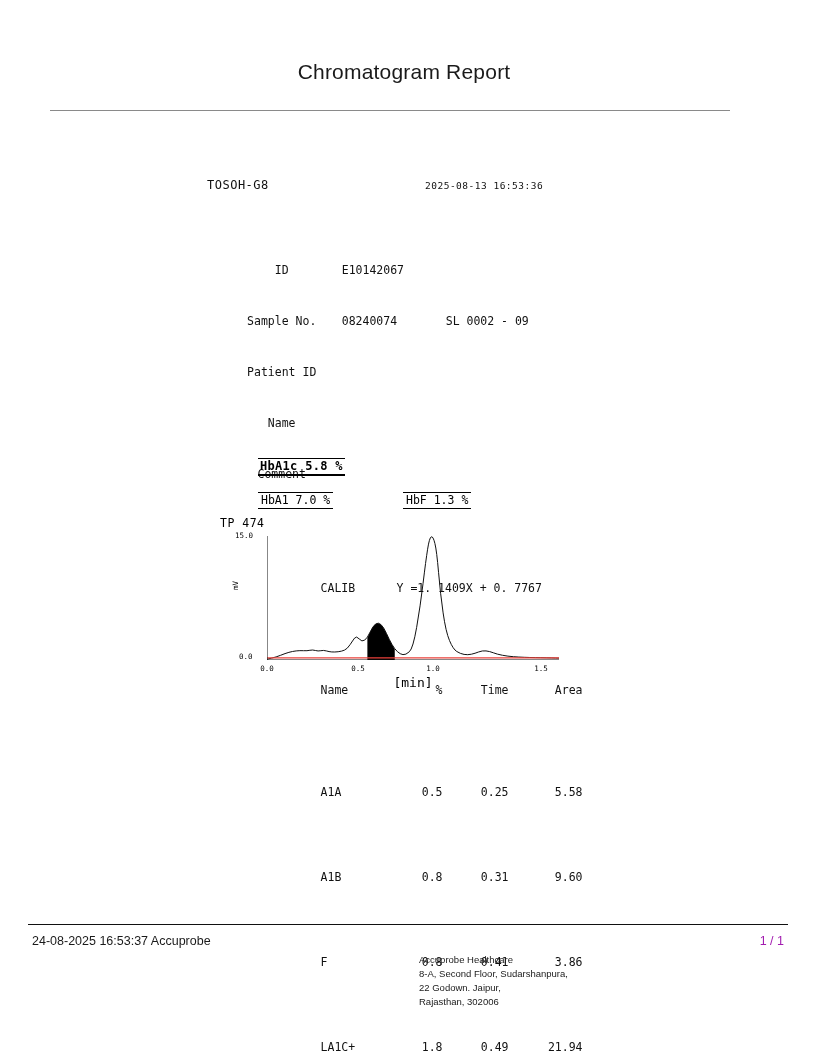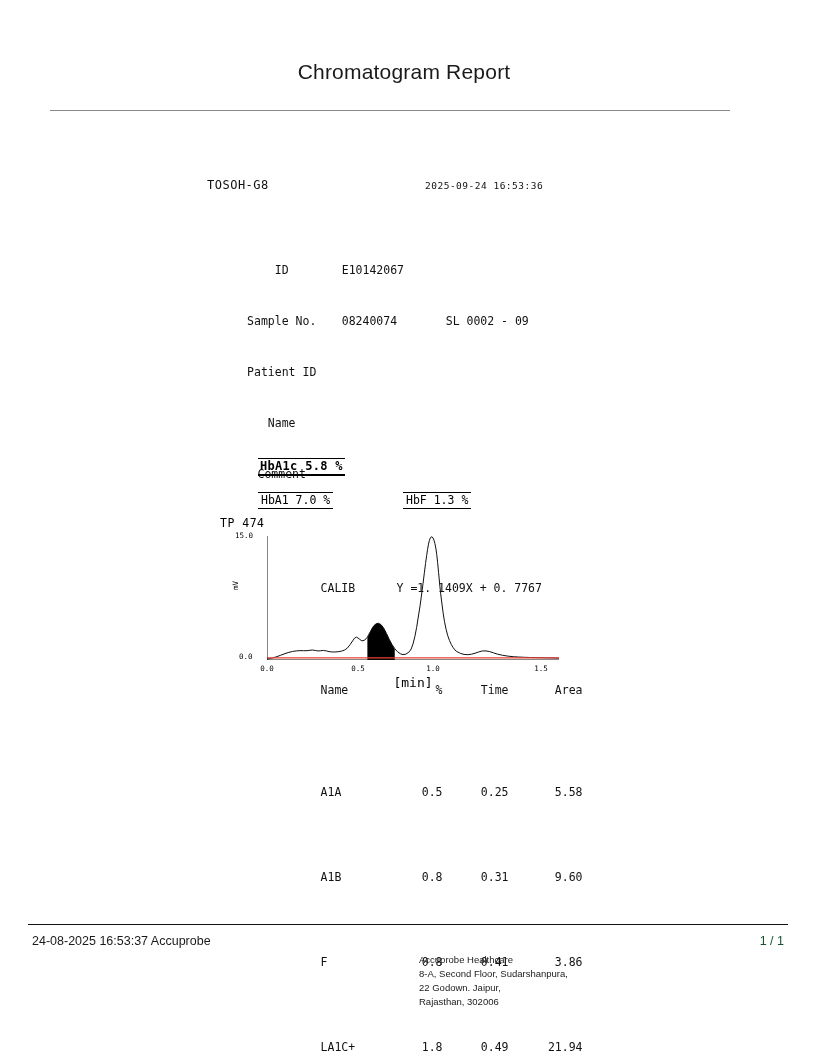--- a/index.html
+++ b/index.html
@@ -204,42 +204,42 @@
     top: 934px;
     left: 32px;
     font-size: 12.5px;
     color: #1a1a1a;
   }
   .footer-right {
     position: absolute;
     top: 934px;
     right: 32px;
     font-size: 12.5px;
-    color: #14532d;
+    color: #a21caf;
   }
   .footer-center {
     position: absolute;
     top: 953px;
     left: 419px;
     font-size: 9.5px;
     line-height: 14px;
     color: #1a1a1a;
   }
 </style>
 </head>
 <body>
 
 <div class="page-title">Chromatogram Report</div>
 <div class="top-rule"></div>
 
 <div class="report">
 
   <div class="rep-head">
     <span class="model">TOSOH-G8</span>
-    <span class="stamp">2025-09-24 16:53:36</span>
+    <span class="stamp">2025-08-13 16:53:36</span>
   </div>
 
   <div class="kv">
     <span class="k">ID</span><span class="v1">E10142067</span><span class="v2"></span>
   </div>
   <div class="kv">
     <span class="k">Sample No.</span><span class="v1">08240074</span><span class="v2">SL 0002 - 09</span>
   </div>
   <div class="kv">
     <span class="k">Patient ID</span><span class="v1"></span>

